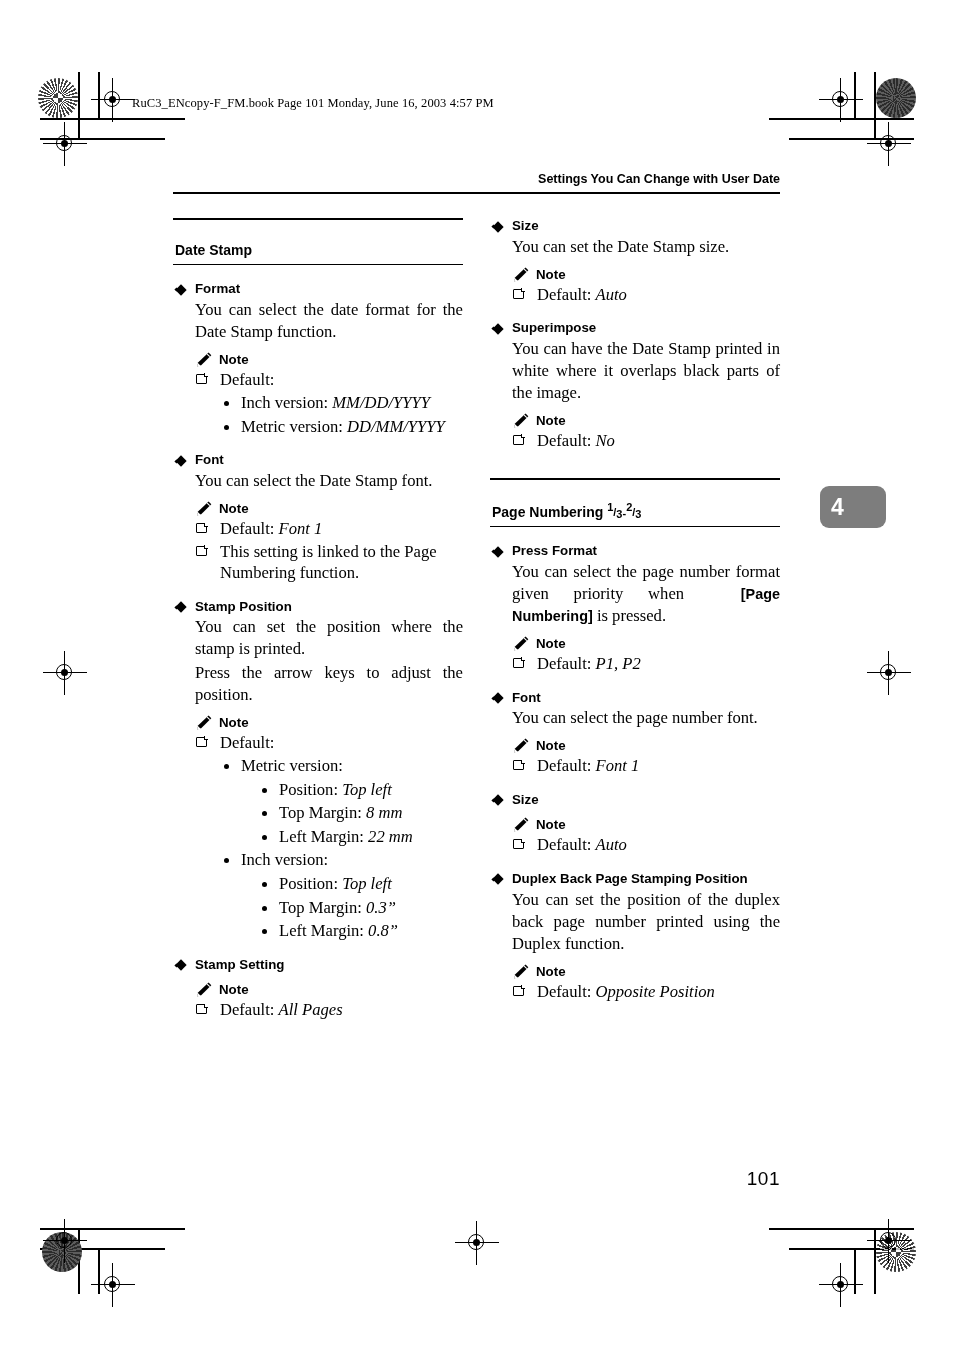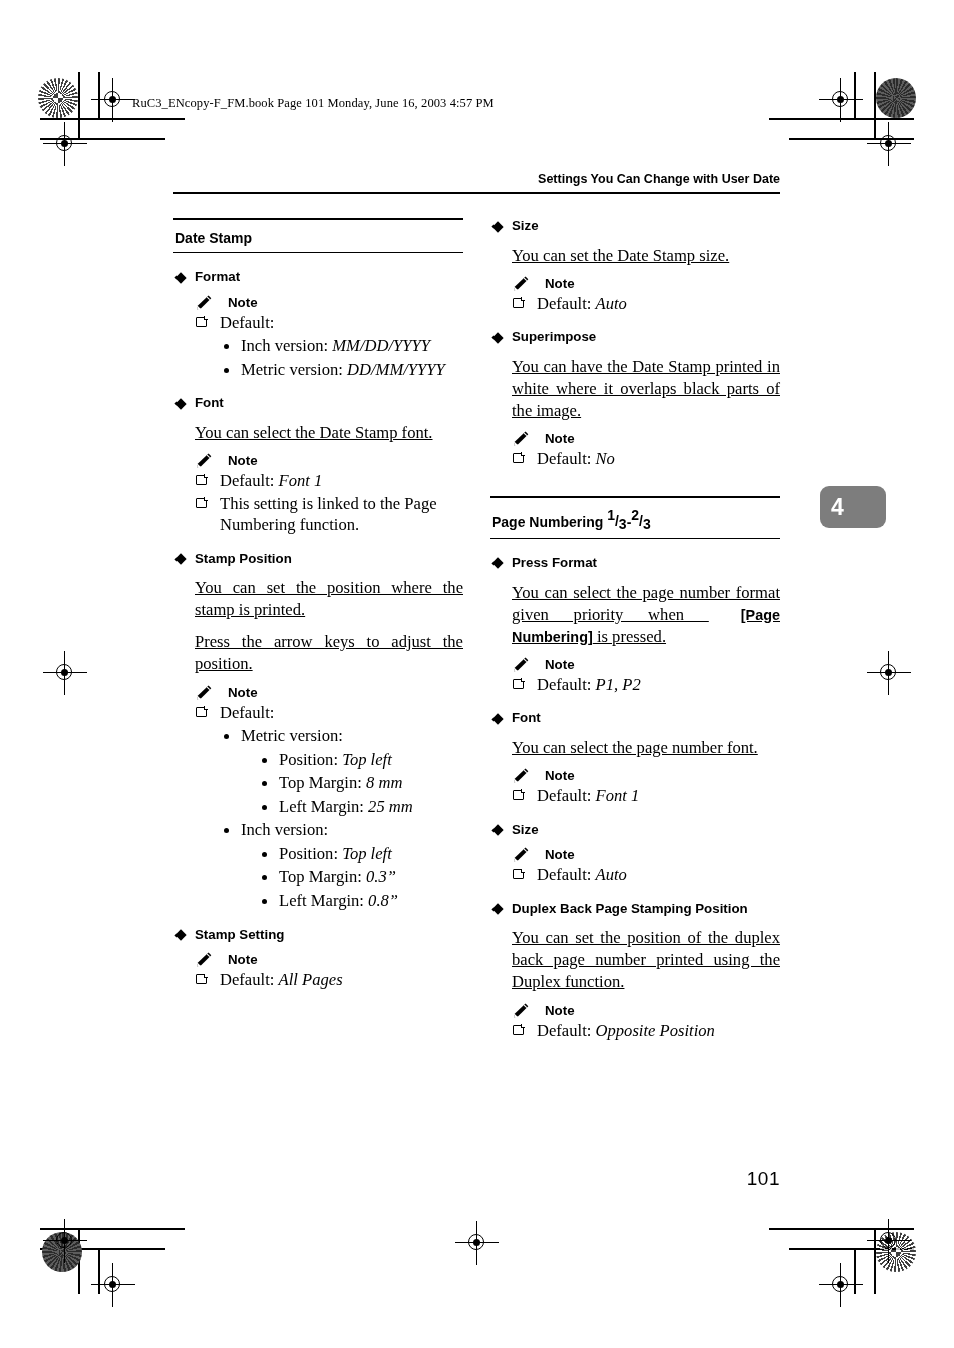--- a/index.html
+++ b/index.html
@@ -119,29 +119,29 @@
     top: 218px;
     width: 290px;
   }
   .col-left  { left: 173px; }
   .col-right { left: 490px; }
 
   
   .sec-head {
     border-top: 2.2px solid #000;
     border-bottom: 1.6px solid #000;
-    padding: 10px 0 6px 2px;
+    padding: 22px 0 6px 2px;
     margin-bottom: 16px;
     font-family: "Liberation Sans", sans-serif;
     font-size: 14px;
     font-weight: 700;
   }
   .sec-head.spaced { margin-top: 26px; }
 
-  .frac { font-size: 14px; }
+  .frac { font-size: 11px; }
   .frac .num { vertical-align: 0.42em; }
   .frac .den { vertical-align: -0.18em; }
 
   
   .item { margin-bottom: 15px; }
   .item-title {
     font-family: "Liberation Sans", sans-serif;
     font-size: 13.3px;
     font-weight: 700;
     position: relative;
@@ -167,40 +167,39 @@
   .diamond::after {
     left: 0; top: 4.2px;
     width: 3px; height: 3px;
   }
 
   .body-text {
     padding-left: 22px;
     font-size: 16.6px;
     line-height: 1.33;
     text-align: justify;
-    margin-top: 10px;
-    text-decoration: underline;
+    margin-top: 1px;
   }
   .body-text.ragged { text-align: left; }
   .inline-key {
     font-family: "Liberation Sans", sans-serif;
     font-weight: 700;
     font-size: 14.4px;
     padding-left: 32px;
   }
 
   
   .note-block { margin-top: 9px; padding-left: 22px; }
   .note-head {
     font-family: "Liberation Sans", sans-serif;
     font-size: 13.3px;
     font-weight: 700;
     display: flex;
     align-items: center;
-    gap: 16px;
+    gap: 7px;
     margin-bottom: 2px;
   }
   .pencil-icon { display: block; }
 
   .note-line {
     position: relative;
     padding-left: 25px;
     font-size: 16.6px;
     line-height: 1.3;
     margin-top: 1px;
@@ -357,20 +356,21 @@
 
 <div class="col col-left">
 
   <div class="sec-head">Date Stamp</div>
 
   <div class="item">
     <div class="item-title">
       <span class="diamond"></span>
       <span>Format</span>
     </div>
+    <div class="body-text">You can select the date format for the Date Stamp function.</div>
     <div class="note-block">
       <div class="note-head">
         <svg class="pencil-icon" width="17" height="15" viewBox="0 0 17 15">
           <path d="M13.6 0.6 L16.3 3.3 L6.2 13.2 L2.1 14.4 L3.3 10.3 Z" fill="#000"></path>
           <path d="M2.9 11.0 L5.9 13.9 L2.1 14.4 Z" fill="#fff"></path>
           <path d="M12.2 2.1 L14.8 4.7" stroke="#fff" stroke-width="1.1" fill="none"></path>
         </svg>
         <span>Note</span>
       </div>
       <div class="note-line">
@@ -429,21 +429,21 @@
       <div class="note-line">
         <span class="flag"></span>
         <span>Default:</span>
       </div>
       <ul class="dots">
         <li>
           <span>Metric version:</span>
           <ul class="dots">
             <li><span>Position: </span><span class="val">Top left</span></li>
             <li><span>Top Margin: </span><span class="val">8 mm</span></li>
-            <li><span>Left Margin: </span><span class="val">25 mm</span></li>
+            <li><span>Left Margin: </span><span class="val">22 mm</span></li>
           </ul>
         </li>
         <li>
           <span>Inch version:</span>
           <ul class="dots">
             <li><span>Position: </span><span class="val">Top left</span></li>
             <li><span>Top Margin: </span><span class="val">0.3”</span></li>
             <li><span>Left Margin: </span><span class="val">0.8”</span></li>
           </ul>
         </li>

